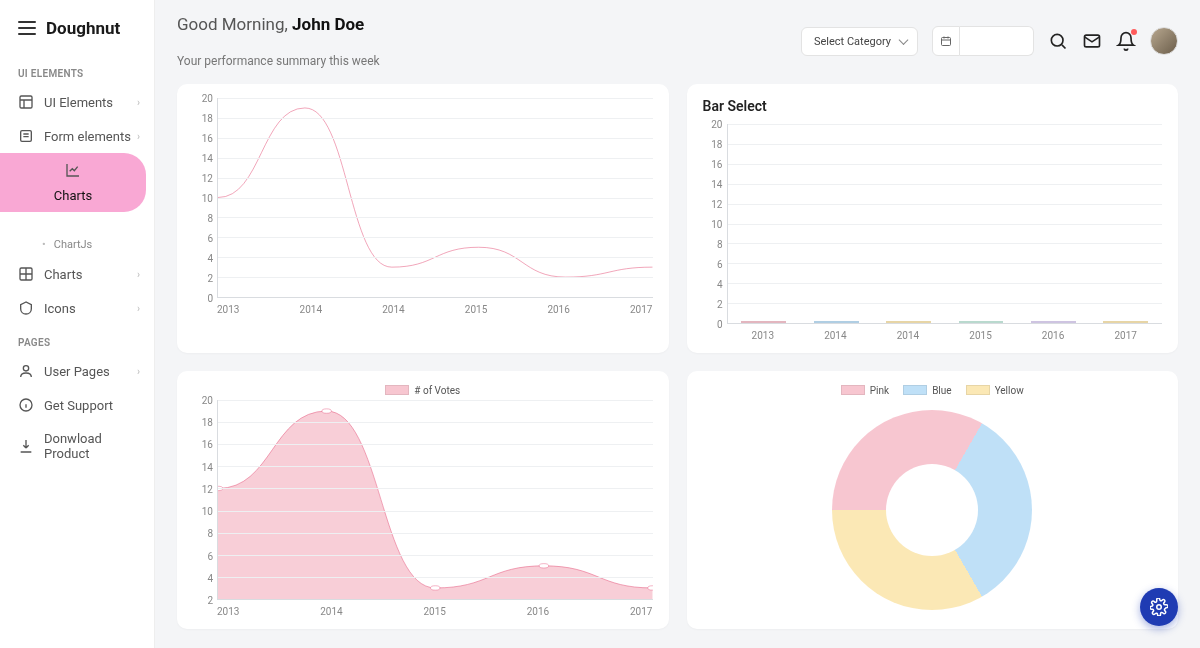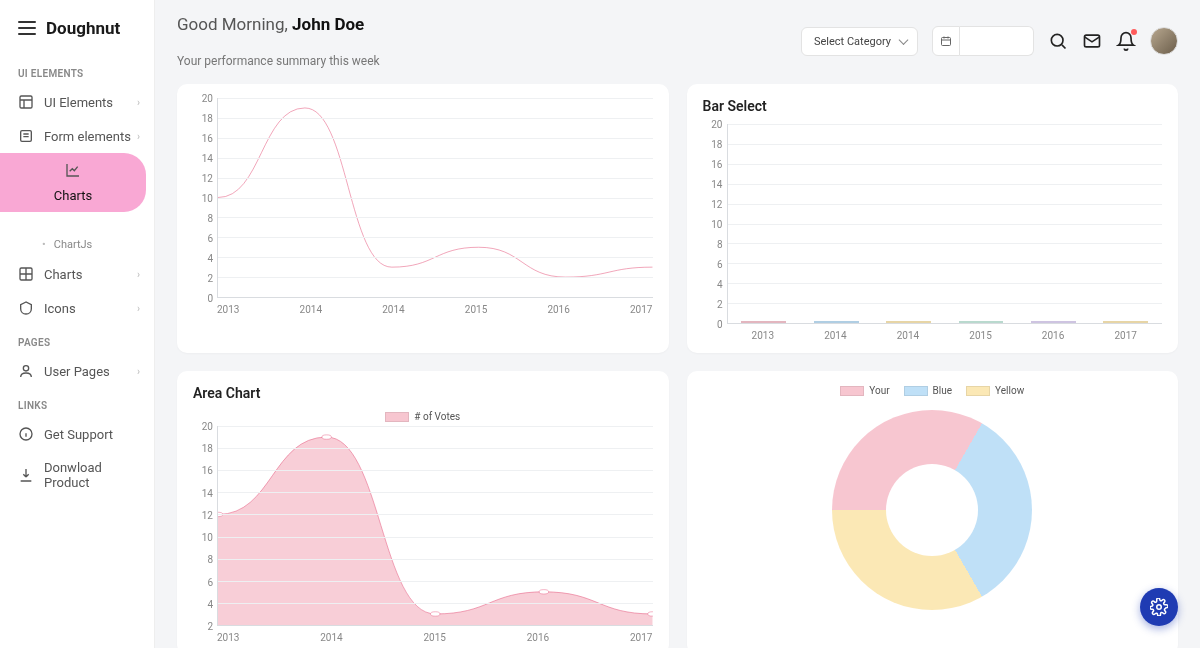--- a/index.html
+++ b/index.html
@@ -52,21 +52,21 @@
 .xlabels.points { justify-content: space-between; }
 .xlabels.points span { }
 
 
 .bars { position: absolute; left: 0; right: 0; bottom: 0; top: 0; display: flex; align-items: flex-end; }
 .bar-slot { flex: 1; display: flex; justify-content: center; }
 .bar { width: 62%; border: 1px solid rgba(0,0,0,.08); }
 
 
 .legend { display: flex; justify-content: center; gap: 14px; font-size: 10px; color: #555; margin-bottom: 4px; }
-.legend-item { display: flex; align-items: flex-end; gap: 5px; }
+.legend-item { display: flex; align-items: flex-start; gap: 5px; }
 .legend-sw { width: 24px; height: 10px; border: 1px solid rgba(0,0,0,.08); }
 
 
 .doughnut-wrap { display: flex; justify-content: center; padding: 10px 0 6px 0; }
 .doughnut { width: 200px; height: 200px; border-radius: 50%; position: relative; }
 .doughnut .hole { position: absolute; inset: 54px; background: #fff; border-radius: 50%; }
 
 .fab { position: fixed; right: 22px; bottom: 22px; width: 38px; height: 38px; border-radius: 50%; background: #1f3bb3; display: flex; align-items: center; justify-content: center; color: #fff; box-shadow: 0 3px 8px rgba(31,59,179,.4); }
 
 svg { display: block; }
@@ -140,21 +140,20 @@
         <div class="sidebar-item">
           <span class="ico">
             <svg width="16" height="16" viewBox="0 0 24 24" fill="none" stroke="#555" stroke-width="2">
               <circle cx="12" cy="8" r="4"></circle>
               <path d="M4 21c0-4 4-6 8-6s8 2 8 6"></path>
             </svg>
           </span>
           <span>User Pages</span>
           <span class="chev">›</span>
         </div>
-        <div class="sidebar-section-title">LINKS</div>
         <div class="sidebar-item">
           <span class="ico">
             <svg width="16" height="16" viewBox="0 0 24 24" fill="none" stroke="#555" stroke-width="2">
               <circle cx="12" cy="12" r="9"></circle>
               <path d="M12 8h.01M11 12h1v4"></path>
             </svg>
           </span>
           <span>Get Support</span>
         </div>
         <div class="sidebar-item">
@@ -304,21 +303,20 @@
               <span>2014</span>
               <span>2014</span>
               <span>2015</span>
               <span>2016</span>
               <span>2017</span>
             </div>
         </div>
       </div>
 
       <div class="card">
-        <div class="card-title">Area Chart</div>
         <div class="legend">
           <div class="legend-item">
             <span class="legend-sw" id="area-leg-sw" style="background: rgb(247, 198, 208);"></span>
             <span># of Votes</span>
           </div>
         </div>
         <div class="chart">
           <div class="ylabels" id="area-yl">
               <span style="top: 0%;">20</span>
               <span style="top: 11.1111%;">18</span>
@@ -358,21 +356,21 @@
               <span>2016</span>
               <span>2017</span>
             </div>
         </div>
       </div>
 
       <div class="card">
         <div class="legend" id="dough-legend">
             <div class="legend-item">
               <span class="legend-sw" style="background:#f7c6d0"></span>
-              <span>Your</span>
+              <span>Pink</span>
             </div>
             <div class="legend-item">
               <span class="legend-sw" style="background:#bfe0f7"></span>
               <span>Blue</span>
             </div>
             <div class="legend-item">
               <span class="legend-sw" style="background:#fbe8b5"></span>
               <span>Yellow</span>
             </div>
           </div>

